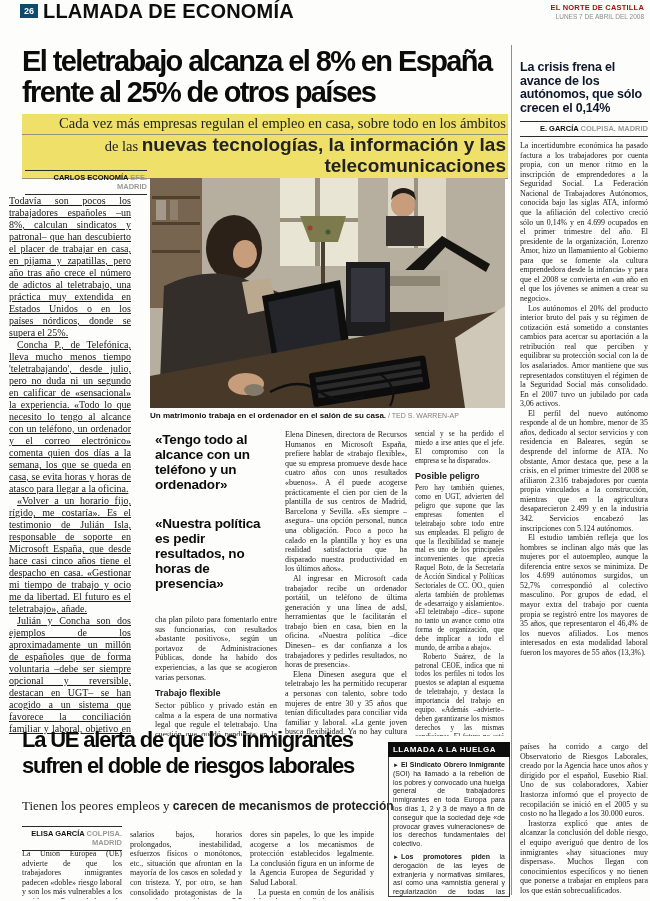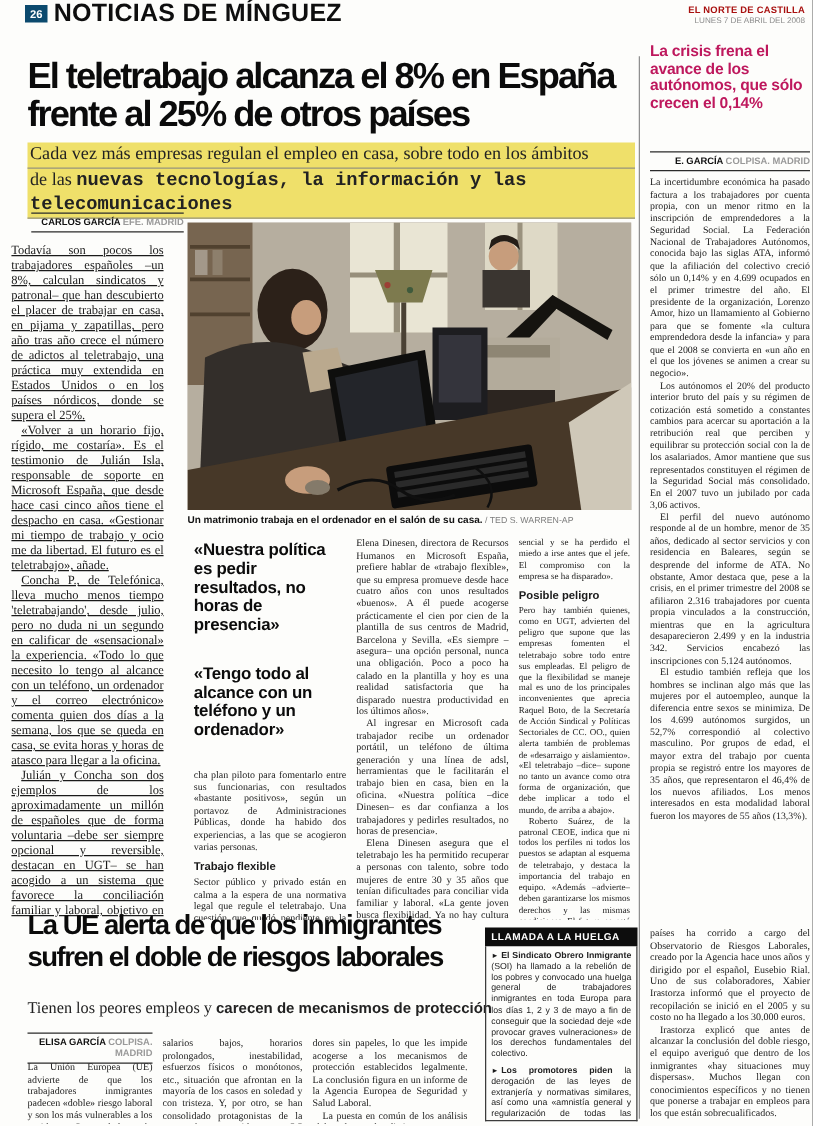--- a/index.html
+++ b/index.html
@@ -12,23 +12,23 @@
          font:bold 9px/14px "Liberation Sans",sans-serif;text-align:center;}
   .section-title{position:absolute;left:43px;top:1px;margin:0;
          font:bold 20px/21px "Liberation Sans",sans-serif;letter-spacing:.2px;color:#0e0e0e;}
   .paper-info{position:absolute;right:6px;top:3px;text-align:right;font-family:"Liberation Sans",sans-serif;}
   .paper-name{font-weight:bold;font-size:7.5px;color:#a8100f;letter-spacing:.2px;}
   .paper-date{font-size:6.5px;color:#8b8b8b;margin-top:1px;}
 
   
   .hl-main{position:absolute;left:22px;top:46px;width:488px;margin:0;
            font:bold 29px/31px "Liberation Sans",sans-serif;letter-spacing:-1.6px;color:#0b0b0b;}
-  .subhead-band{position:absolute;left:22px;top:114px;width:486px;background:#efe06a;}
+  .subhead-band{position:absolute;left:22px;top:114px;width:486px;background:#efe06a;text-align:right;}
   .sub-line{font:14.5px/19.5px "Liberation Serif",serif;color:#222;border-bottom:1px solid #97947c;padding:0 2px;}
-  .sub-line b{font-family:Liberation Mono, monospace;font-size:15px;}
+  .sub-line b{font-family:Liberation Sans, sans-serif;font-size:19px;}
 
   
   .byline{font-family:"Liberation Sans",sans-serif;font-size:7.5px;font-weight:bold;color:#111;
           border-top:1px solid #2b2b2b;border-bottom:1px solid #2b2b2b;padding:2px 0 3px;text-align:right;}
   .byline .agency{color:#9a9a9a;}
 
   
   .photo-fig{position:absolute;left:150px;top:178px;width:355px;margin:0;}
   .photo-fig svg{display:block;width:355px;height:230px;background:#b9b2a6;}
   .caption{margin-top:3px;font:bold 8px/10px "Liberation Sans",sans-serif;color:#111;}
@@ -43,22 +43,22 @@
   #col3{left:285px;top:430px;width:122px;height:306px;font-size:8px;line-height:1.2;}
   #col4{left:415px;top:430px;width:89px;height:306px;font-size:7.2px;line-height:1.23;}
   .quote{font:bold 13.5px/15px "Liberation Sans",sans-serif;letter-spacing:-.2px;
          text-align:left;margin:2px 0 24px;color:#0c0c0c;}
   .colsub{font:bold 9px/11px "Liberation Sans",sans-serif;text-align:left;margin:6px 0 2px;}
 
   
   .divider-v{position:absolute;left:511px;top:45px;width:1px;height:850px;background:#8f8f8f;}
 
   
-  #sb-headline{position:absolute;left:520px;top:35px;width:128px;margin:0;
-               font:bold 12.5px/13.5px "Liberation Sans",sans-serif;letter-spacing:-.2px;color:#be185d;}
+  #sb-headline{position:absolute;left:520px;top:61px;width:128px;margin:0;
+               font:bold 12.5px/13.5px "Liberation Sans",sans-serif;letter-spacing:-.2px;color:#0f172a;}
   #sb-byline{position:absolute;left:520px;top:121px;width:128px;}
   #sb-body{left:520px;top:141px;width:128px;height:577px;font-size:7.9px;line-height:1.21;}
 
   
   #bt-headline{position:absolute;left:22px;top:727px;width:376px;margin:0;
                font:bold 22px/26px "Liberation Sans",sans-serif;letter-spacing:-1.2px;color:#0b0b0b;}
   #bt-subhead{position:absolute;left:22px;top:798px;width:376px;font:13px/16px "Liberation Serif",serif;color:#222;}
   #bt-subhead b{font-family:"Liberation Sans",sans-serif;font-size:12px;}
   #bt-byline{position:absolute;left:22px;top:826px;width:100px;}
   #bt-col1{left:22px;top:849px;width:100px;height:50px;font-size:8px;line-height:1.2;}
@@ -76,37 +76,37 @@
   .strike-item .arrow{float:left;font-size:6px;line-height:8.8px;margin-right:2px;color:#1a1a1a;}
   .strike-item b{font-size:7px;}
 </style>
 </head>
 <body>
 
 <div class="page">
 
   <header>
     <span class="badge">26</span>
-    <h1 class="section-title">NOTICIAS DE MÍNGUEZ</h1>
+    <h1 class="section-title">LLAMADA DE ECONOMÍA</h1>
     <div class="paper-info">
       <div class="paper-name">EL NORTE DE CASTILLA</div>
       <div class="paper-date">LUNES 7 DE ABRIL DEL 2008</div>
     </div>
   </header>
 
   <section>
     <h2 class="hl-main">El teletrabajo alcanza el 8% en España frente al 25% de otros países</h2>
 
     <div class="subhead-band">
       <div class="sub-line">Cada vez más empresas regulan el empleo en casa, sobre todo en los ámbitos</div>
       <div class="sub-line"><span>de las </span><b>nuevas tecnologías, la información y las telecomunicaciones</b></div>
     </div>
 
     <div class="byline abs" style="left:25px;top:170px;width:122px;">
-      <span>CARLOS GARCÍA</span><span class="agency"> EFE. MADRID</span>
+      <span>CARLOS ECONOMÍA</span><span class="agency"> EFE. MADRID</span>
     </div>
 
     <figure class="photo-fig">
       <svg viewBox="0 0 355 230" aria-hidden="true">
         <rect x="0" y="0" width="355" height="230" fill="#b6ae9f"></rect>
         <rect x="0" y="0" width="52" height="130" fill="#776550"></rect>
         <rect x="2" y="18" width="48" height="3" fill="#50412f"></rect>
         <rect x="2" y="44" width="48" height="3" fill="#50412f"></rect>
         <rect x="2" y="72" width="48" height="3" fill="#50412f"></rect>
         <rect x="6" y="22" width="10" height="20" fill="#a3988a"></rect>
@@ -147,30 +147,30 @@
         <ellipse cx="96" cy="206" rx="18" ry="11" fill="#c79d7c"></ellipse>
         <ellipse cx="104" cy="212" rx="10" ry="6" fill="#847a6a"></ellipse>
         <path d="M120 214 Q150 198 170 214 Q190 228 214 218" stroke="#0f0f0f" stroke-width="2.5" fill="none"></path>
         <path d="M230 196 Q250 210 240 228" stroke="#0f0f0f" stroke-width="2" fill="none"></path>
       </svg>
       <figcaption class="caption"><span>Un matrimonio trabaja en el ordenador en el salón de su casa.</span><span class="credit"> / TED S. WARREN-AP</span></figcaption>
     </figure>
 
     <div id="col1" class="bodycol">
       <p>Todavía son pocos los trabajadores españoles –un 8%, calculan sindicatos y patronal– que han descubierto el placer de trabajar en casa, en pijama y zapatillas, pero año tras año crece el número de adictos al teletrabajo, una práctica muy extendida en Estados Unidos o en los países nórdicos, donde se supera el 25%.</p>
+      <p>Concha P., de Telefónica, lleva mucho menos tiempo 'teletrabajando', desde julio, pero no duda ni un segundo en calificar de «sensacional» la experiencia. «Todo lo que necesito lo tengo al alcance con un teléfono, un ordenador y el correo electrónico» comenta quien dos días a la semana, los que se queda en casa, se evita horas y horas de atasco para llegar a la oficina.</p>
       <p>«Volver a un horario fijo, rígido, me costaría». Es el testimonio de Julián Isla, responsable de soporte en Microsoft España, que desde hace casi cinco años tiene el despacho en casa. «Gestionar mi tiempo de trabajo y ocio me da libertad. El futuro es el teletrabajo», añade.</p>
-      <p>Concha P., de Telefónica, lleva mucho menos tiempo 'teletrabajando', desde julio, pero no duda ni un segundo en calificar de «sensacional» la experiencia. «Todo lo que necesito lo tengo al alcance con un teléfono, un ordenador y el correo electrónico» comenta quien dos días a la semana, los que se queda en casa, se evita horas y horas de atasco para llegar a la oficina.</p>
       <p>Julián y Concha son dos ejemplos de los aproximadamente un millón de españoles que de forma voluntaria –debe ser siempre opcional y reversible, destacan en UGT– se han acogido a un sistema que favorece la conciliación familiar y laboral, objetivo en el que coinciden empresarios y sindicatos. Ésta es la principal ventaja de un método de trabajo del que comenzó a hablarse en Estados Unidos en la década de los 70 del siglo pasado y que más tarde cruzó el Atlántico con una implantación más exitosa en los países del norte del continente europeo que en los del sur.</p>
       <p>En España son cada vez más las empresas que, bien mediante convenios colectivos bien a través de acuerdos internos, han regulado el teletrabajo, sobre todo en el ámbito de las nuevas tecnologías, la información y las telecomunicaciones. Compañías como Telefónica, Microsoft, Siemens o DHL.</p>
 
     </div>
 
     <div id="col2" class="bodycol">
+      <div class="quote">«Tengo todo al alcance con un teléfono y un ordenador»</div>
       <div class="quote">«Nuestra política es pedir resultados, no horas de presencia»</div>
-      <div class="quote">«Tengo todo al alcance con un teléfono y un ordenador»</div>
       <p>cha plan piloto para fomentarlo entre sus funcionarias, con resultados «bastante positivos», según un portavoz de Administraciones Públicas, donde ha habido dos experiencias, a las que se acogieron varias personas.</p>
       <div class="colsub">Trabajo flexible</div>
       <p>Sector público y privado están en calma a la espera de una normativa legal que regule el teletrabajo. Una cuestión que quedó pendiente en la pasada legislatura y que tanto sindicatos como patronal confían en que se aborde en la que ahora comienza.</p>
     </div>
 
     <div id="col3" class="bodycol">
       <p>Elena Dinesen, directora de Recursos Humanos en Microsoft España, prefiere hablar de «trabajo flexible», que su empresa promueve desde hace cuatro años con unos resultados «buenos». A él puede acogerse prácticamente el cien por cien de la plantilla de sus centros de Madrid, Barcelona y Sevilla. «Es siempre –asegura– una opción personal, nunca una obligación. Poco a poco ha calado en la plantilla y hoy es una realidad satisfactoria que ha disparado nuestra productividad en los últimos años».</p>
       <p>Al ingresar en Microsoft cada trabajador recibe un ordenador portátil, un teléfono de última generación y una línea de adsl, herramientas que le facilitarán el trabajo bien en casa, bien en la oficina. «Nuestra política –dice Dinesen– es dar confianza a los trabajadores y pedirles resultados, no horas de presencia».</p>
       <p>Elena Dinesen asegura que el teletrabajo les ha permitido recuperar a personas con talento, sobre todo mujeres de entre 30 y 35 años que tenían dificultades para conciliar vida familiar y laboral. «La gente joven busca flexibilidad. Ya no hay cultura pre-</p>
     </div>

